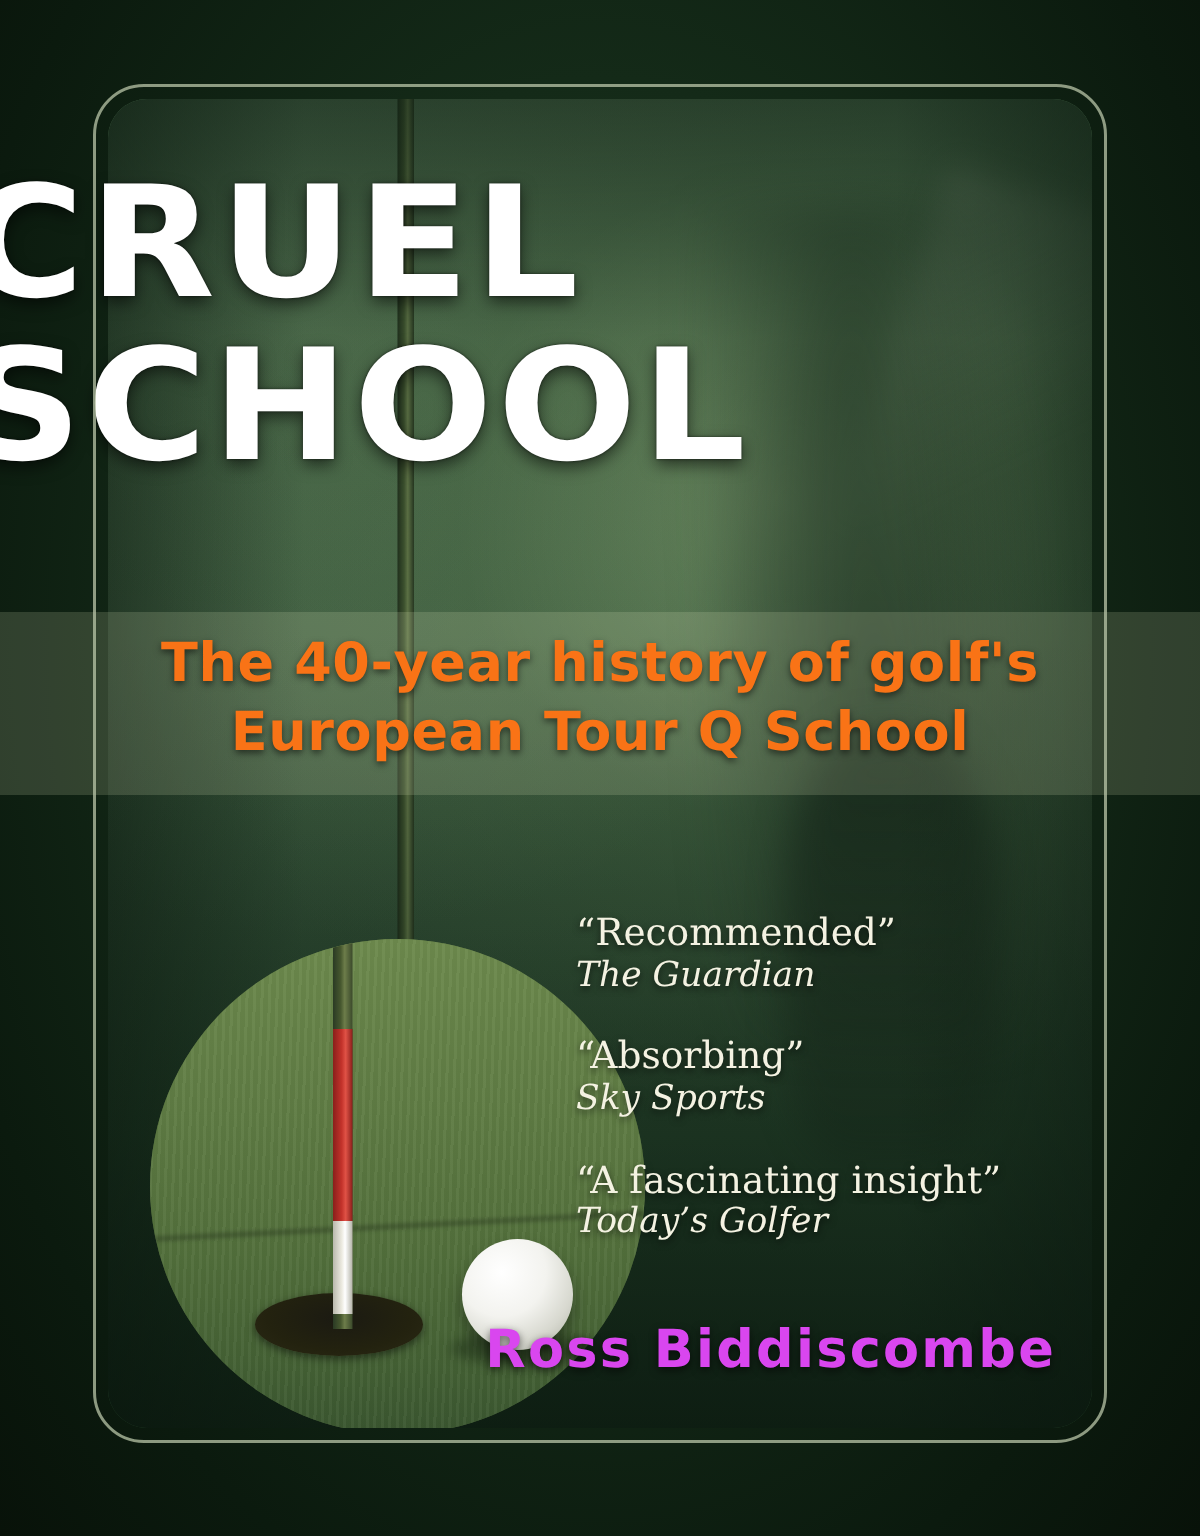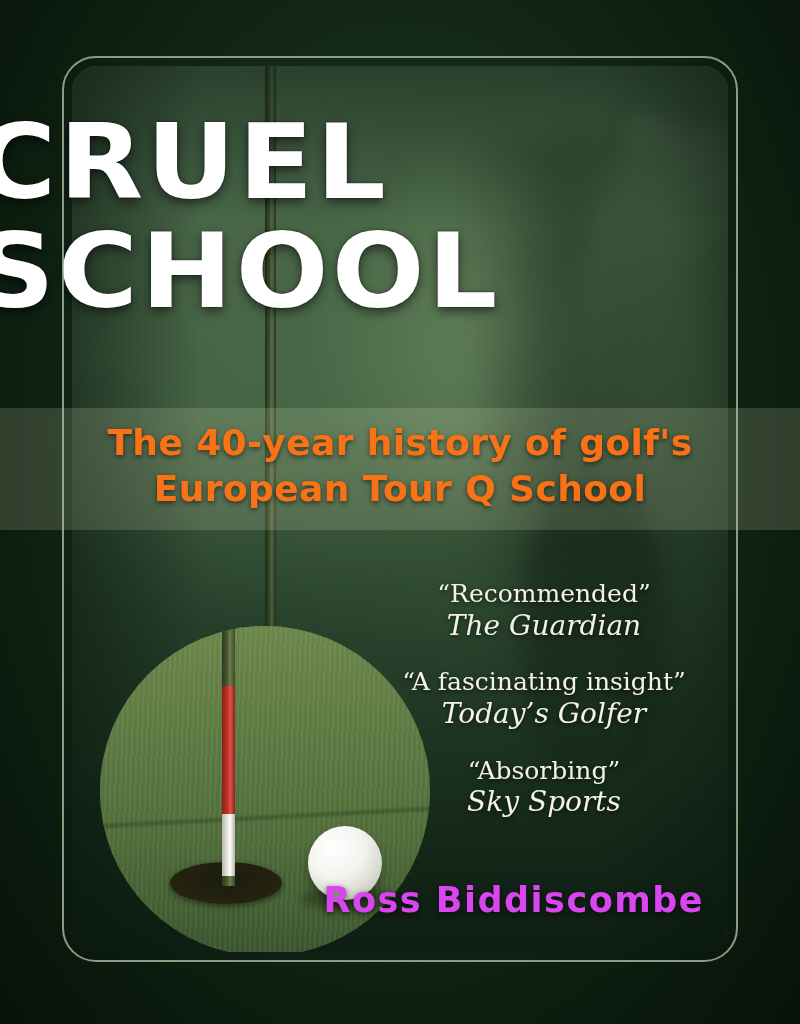--- a/index.html
+++ b/index.html
@@ -249,38 +249,37 @@
     font-size: 36px;
     line-height: 1.28;
     letter-spacing: 0.4px;
     text-shadow: 0 2px 5px rgba(0,0,0,0.55);
   }
 
   
   .quotes {
     position: absolute;
     right: 96px;
-    top: 580px;
+    top: 608px;
     width: 320px;
-    text-align: center;
     z-index: 22;
   }
   .quote-item { margin-bottom: 26px; }
   .quote-text {
     font-family: "DejaVu Serif", serif;
     color: #f4f2e2;
     font-size: 25px;
     line-height: 1.15;
     text-shadow: 0 2px 5px rgba(0,0,0,0.6);
   }
   .quote-source {
     font-family: "DejaVu Serif", serif;
     font-style: italic;
     color: #f4f2e2;
-    font-size: 28px;
+    font-size: 23px;
     line-height: 1.2;
     text-shadow: 0 2px 5px rgba(0,0,0,0.6);
   }
 
   
   .author {
     position: absolute;
     right: 96px;
     top: 880px;
     width: 400px;
@@ -332,25 +331,25 @@
     <div>The 40-year history of golf's</div>
     <div>European Tour Q School</div>
   </div>
 
   <div class="quotes">
     <div class="quote-item">
       <div class="quote-text">“Recommended”</div>
       <div class="quote-source">The Guardian</div>
     </div>
     <div class="quote-item">
+      <div class="quote-text">“Absorbing”</div>
+      <div class="quote-source">Sky Sports</div>
+    </div>
+    <div class="quote-item">
       <div class="quote-text">“A fascinating insight”</div>
       <div class="quote-source">Today’s Golfer</div>
     </div>
-    <div class="quote-item">
-      <div class="quote-text">“Absorbing”</div>
-      <div class="quote-source">Sky Sports</div>
-    </div>
   </div>
 
   <div class="author">Ross Biddiscombe</div>
 
   <div class="keyline"></div>
 </div>
 
 </body></html>

